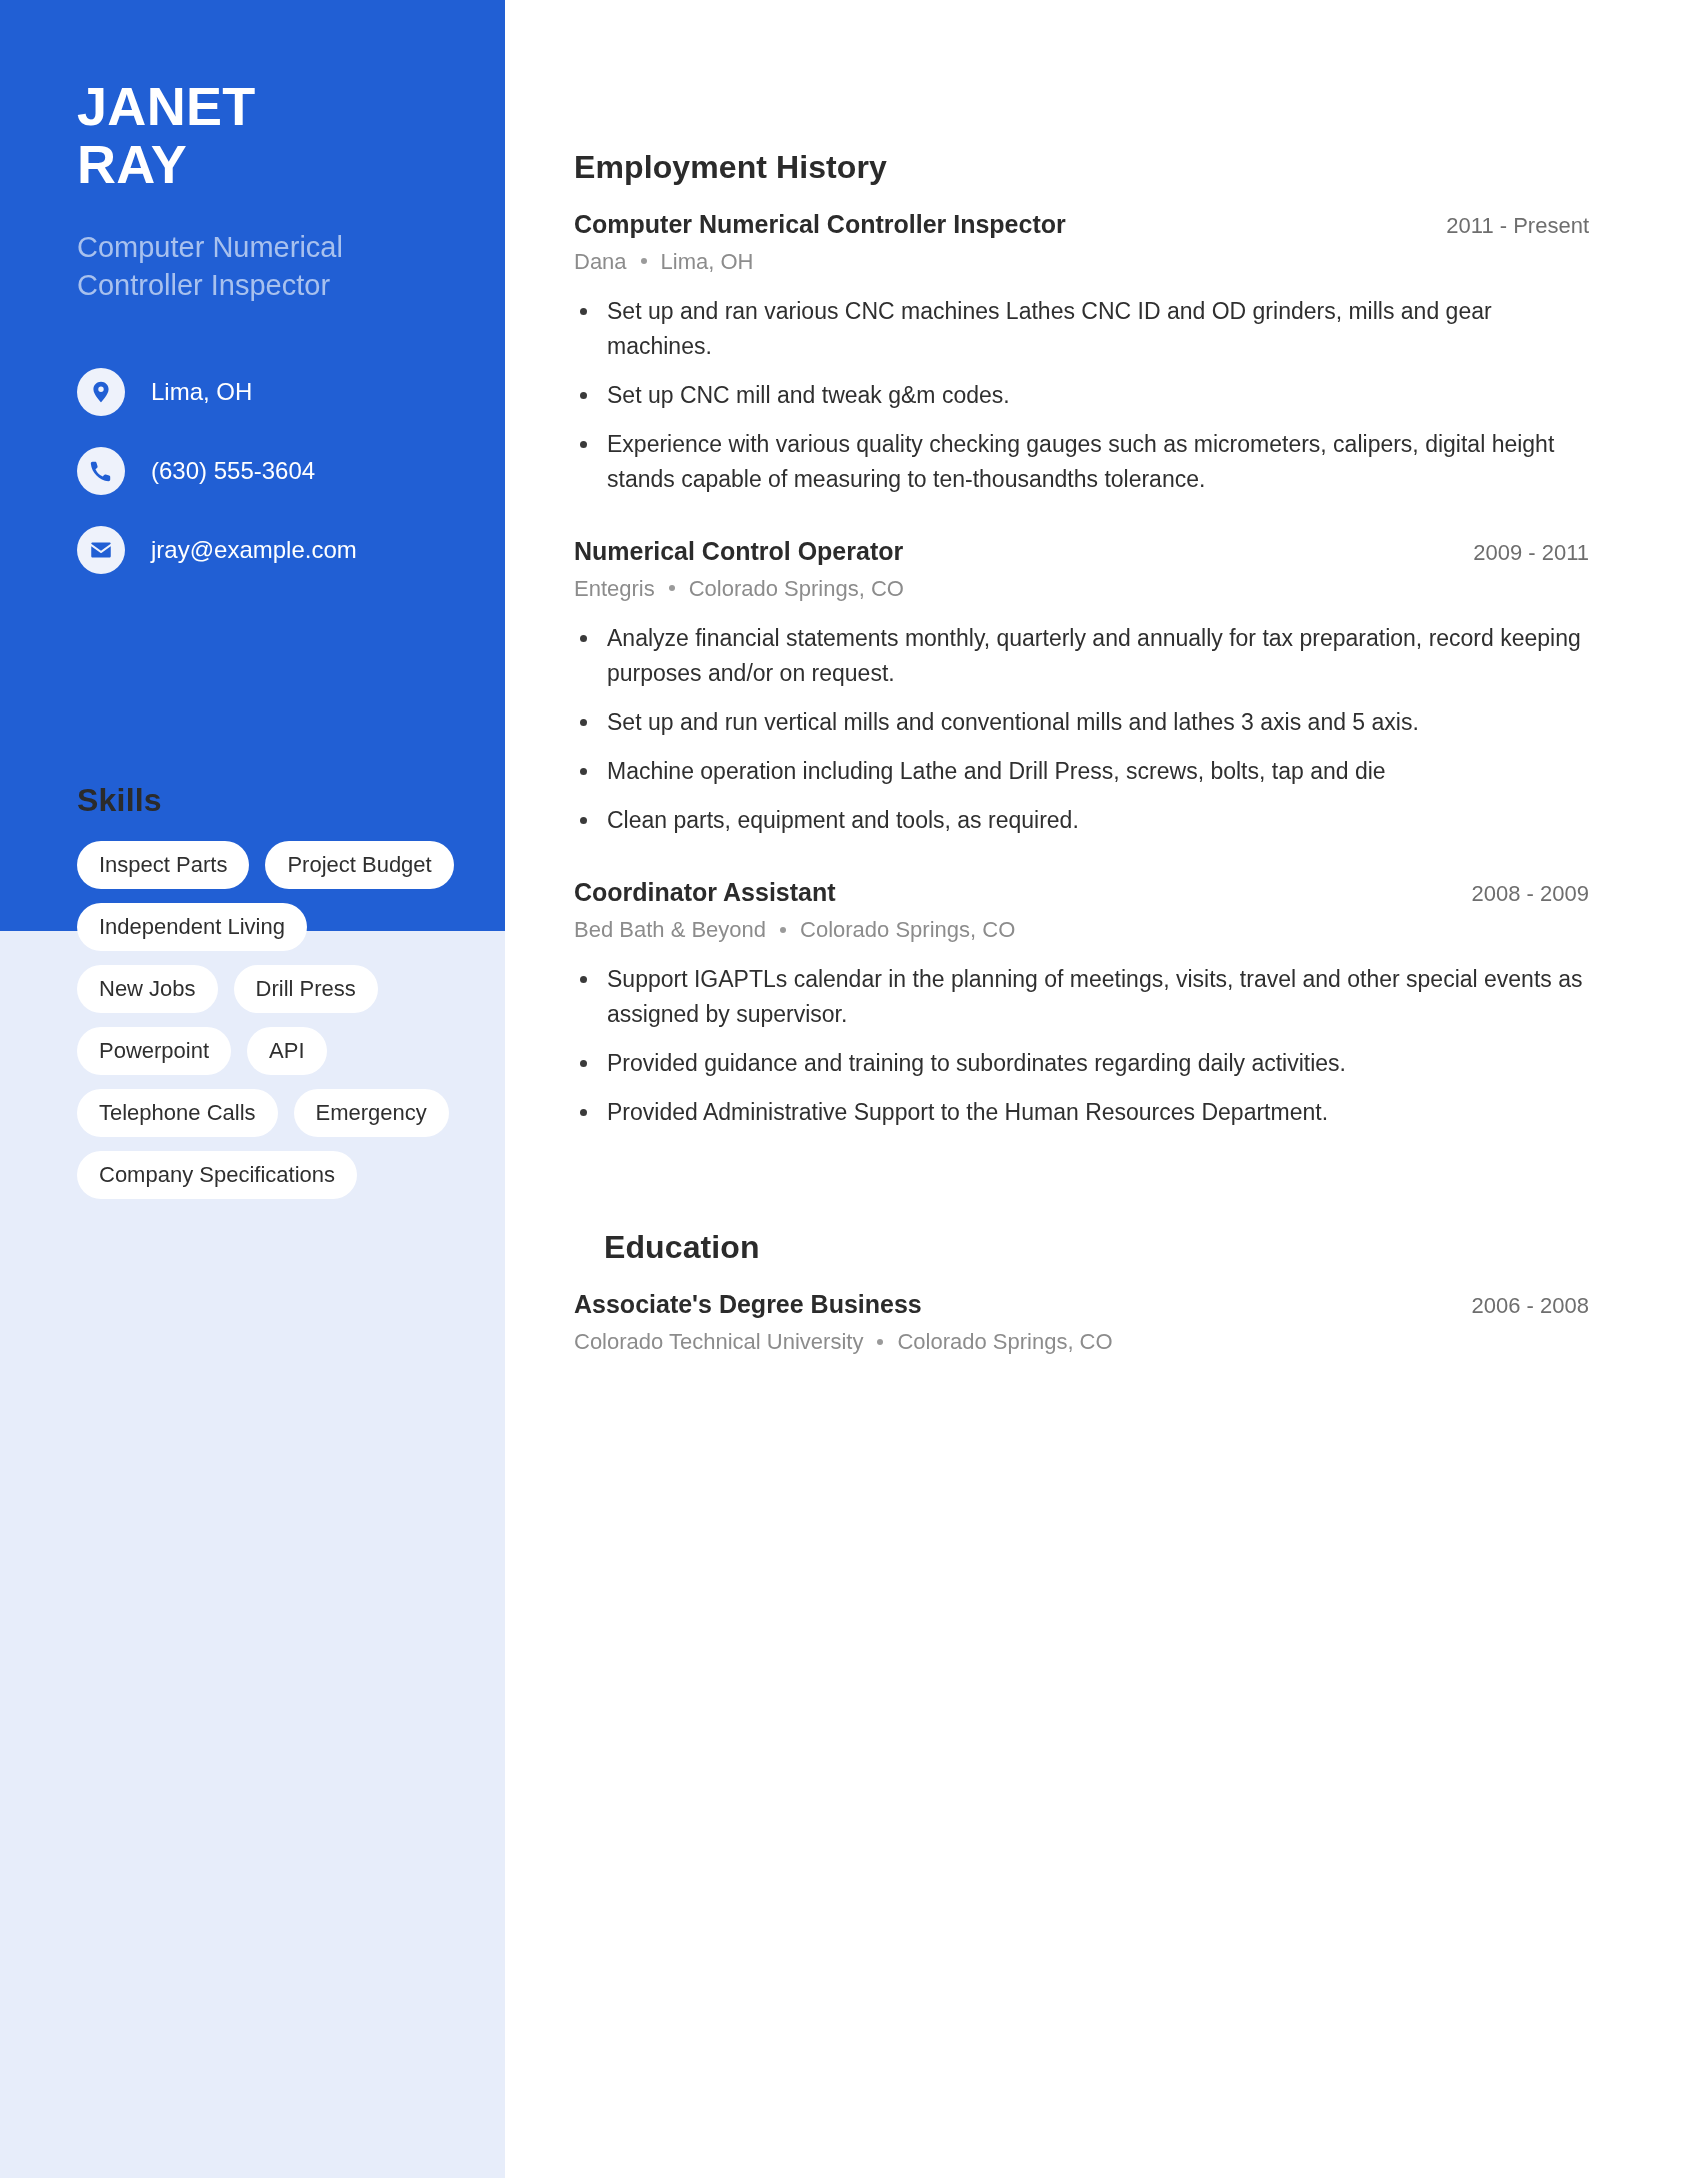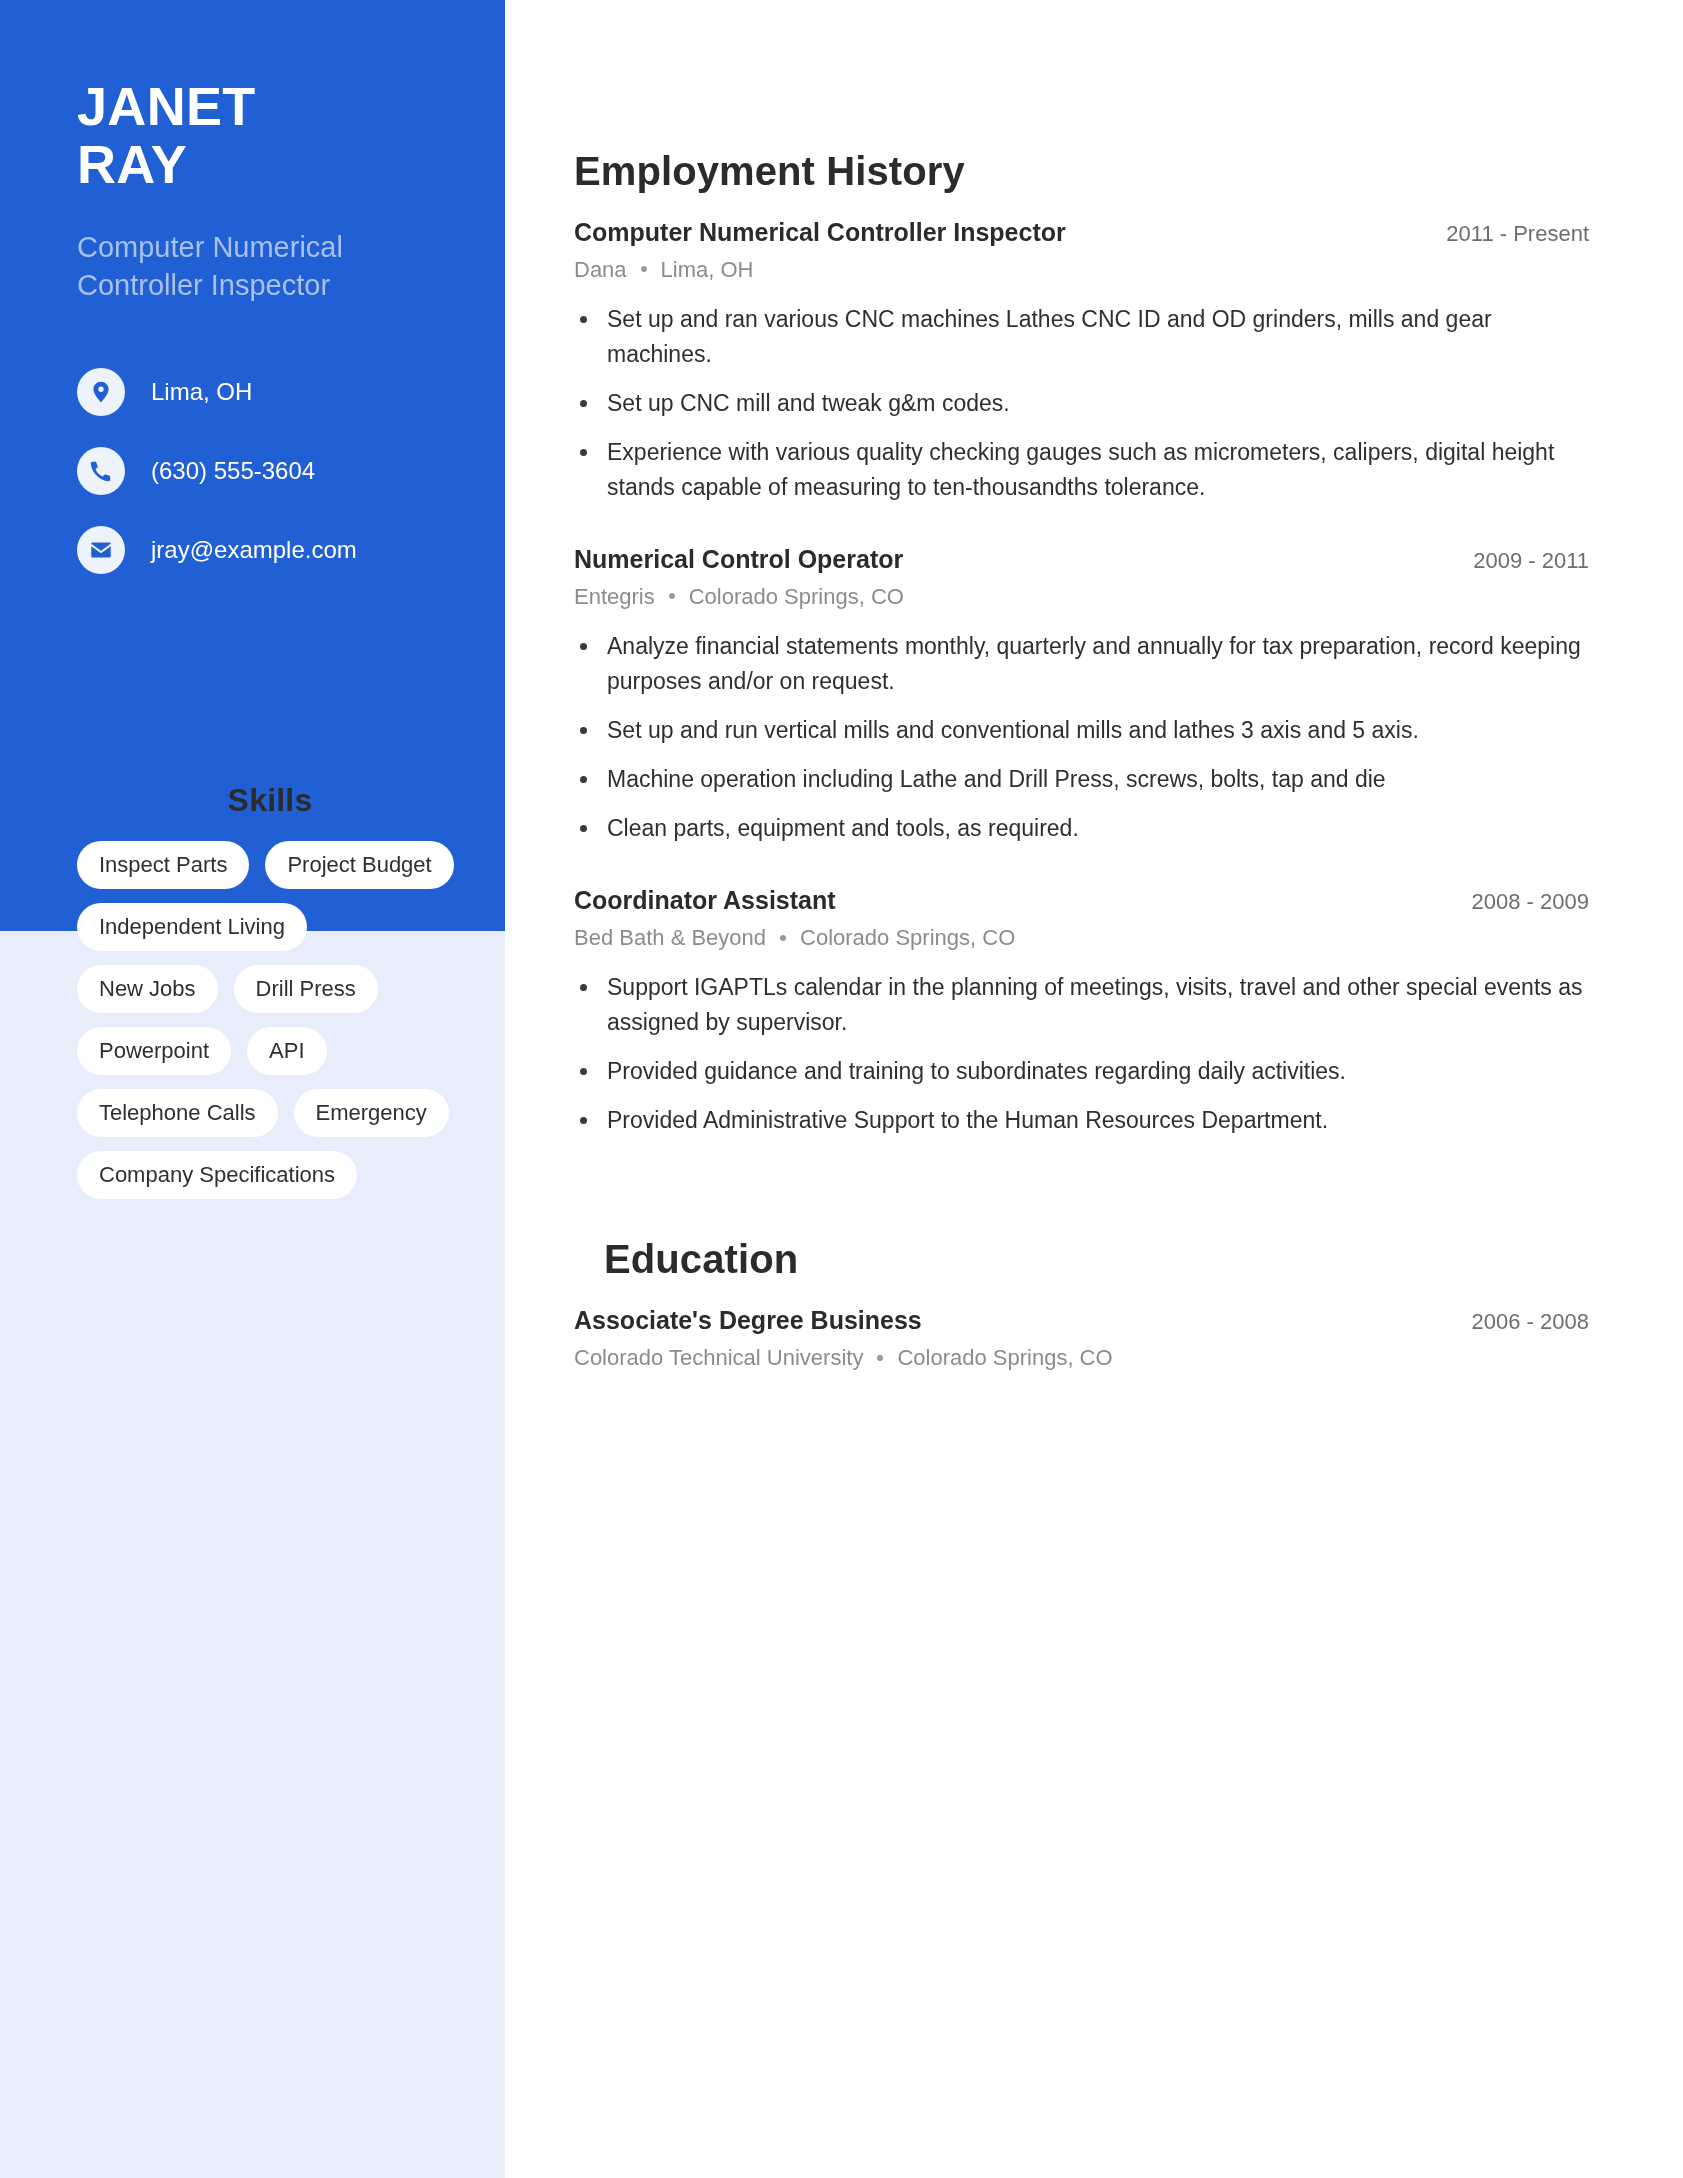--- a/index.html
+++ b/index.html
@@ -94,21 +94,20 @@
     left: 77px;
     top: 782px;
     width: 386px;
   }
   .skills-heading {
     color: #2b2b2b;
     font-size: 32px;
     font-weight: 700;
     margin: 0 0 22px 0;
     letter-spacing: 0.2px;
-    text-align: center;
   }
   .skill-chips {
     display: flex;
     flex-wrap: wrap;
     gap: 14px 16px;
   }
   .skill-chip {
     background: #ffffff;
     border-radius: 989px;
     padding: 11px 22px;
@@ -121,21 +120,21 @@
   
   .main {
     position: absolute;
     left: 574px;
     top: 0;
     width: 1015px;
     padding-top: 149px;
     box-sizing: border-box;
   }
   .section-heading {
-    font-size: 40px;
+    font-size: 32px;
     font-weight: 700;
     color: #2b2b2b;
     margin: 0 0 22px 0;
     letter-spacing: 0.1px;
   }
   .section-heading.education {
     margin-top: 99px;
     margin-left: 30px;
   }
 

